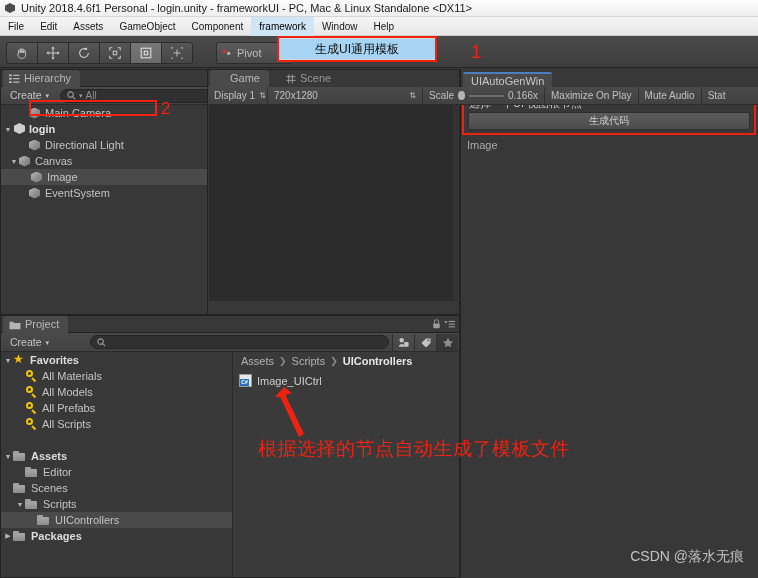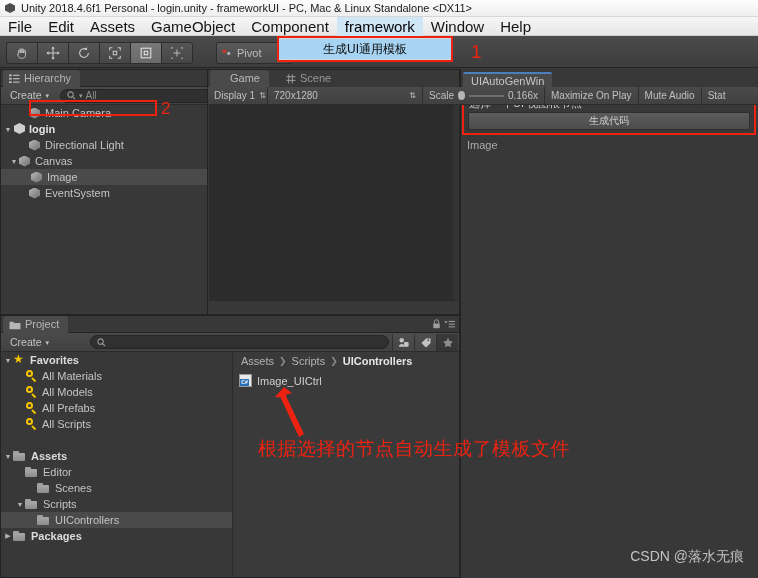--- a/index.html
+++ b/index.html
@@ -28,21 +28,21 @@
     clip-path:polygon(50% 0%,100% 25%,100% 75%,50% 100%,0% 75%,0% 25%);
   }
   
   #menubar{
     left:0;top:17px;width:758px;height:19px;
     background:linear-gradient(#f6f6f6,#e7e7e7);
     border-bottom:1px solid #cfcfcf;
     display:flex;align-items:center;box-sizing:border-box;
   }
   .menuitem{
-    height:19px;line-height:19px;padding:0 8px;color:#141414;font-size:15px;
+    height:19px;line-height:19px;padding:0 8px;color:#141414;font-size:10px;
     white-space:nowrap;cursor:default;
   }
   .menuitem.active{background:#cfe6f7;color:#000;}
 
   
   #toolbar{
     left:0;top:36px;width:758px;height:32px;
     background:linear-gradient(#4b4b4b,#3d3d3d);
     border-bottom:1px solid #232323;
     box-sizing:border-box;
@@ -64,21 +64,21 @@
   .tool-grp .tb:first-child{border-radius:3px 0 0 3px;}
   .tool-grp .tb:last-child{border-right:1px solid #2c2c2c;border-radius:0 3px 3px 0;}
   .tool-grp .tb.sel{background:linear-gradient(#787878,#6a6a6a);}
   .tool-grp svg{display:block;}
 
   #pivotBtn{left:216px;width:70px;padding-left:4px;justify-content:flex-start;gap:4px;}
   #pivotBtn .lbl{font-size:11px;color:#bdbdbd;}
 
   
   #fwPopup{
-    left:277px;top:36px;width:176px;height:26px;
+    left:277px;top:36px;width:160px;height:26px;
     border:2px solid #ee2211;box-sizing:border-box;
     background:#d8d8d8;
     display:flex;align-items:center;justify-content:center;
   }
   #fwPopupInner{
     width:172px;height:20px;background:#a6d4f2;
     display:flex;align-items:center;justify-content:center;
     color:#0d0d0d;font-size:12px;
   }
   #marker1{left:471px;top:41px;color:#ee2211;font-size:19px;font-weight:400;}
@@ -604,21 +604,21 @@
 
     <div class="prow bold" style="padding-left:2px;">
       <span class="tri">▼</span>
       <span class="folder"></span>
       <span>Assets</span>
     </div>
     <div class="prow" style="padding-left:24px;">
       <span class="folder"></span>
       <span>Editor</span>
     </div>
-    <div class="prow" style="padding-left:36px;align-items:center;">
+    <div class="prow" style="padding-left:12px;align-items:center;">
       <span class="folder"></span>
       <span>Scenes</span>
     </div>
     <div class="prow" style="padding-left:14px;">
       <span class="tri">▼</span>
       <span class="folder"></span>
       <span>Scripts</span>
     </div>
     <div class="prow sel" style="padding-left:36px;">
       <span class="folder"></span>

